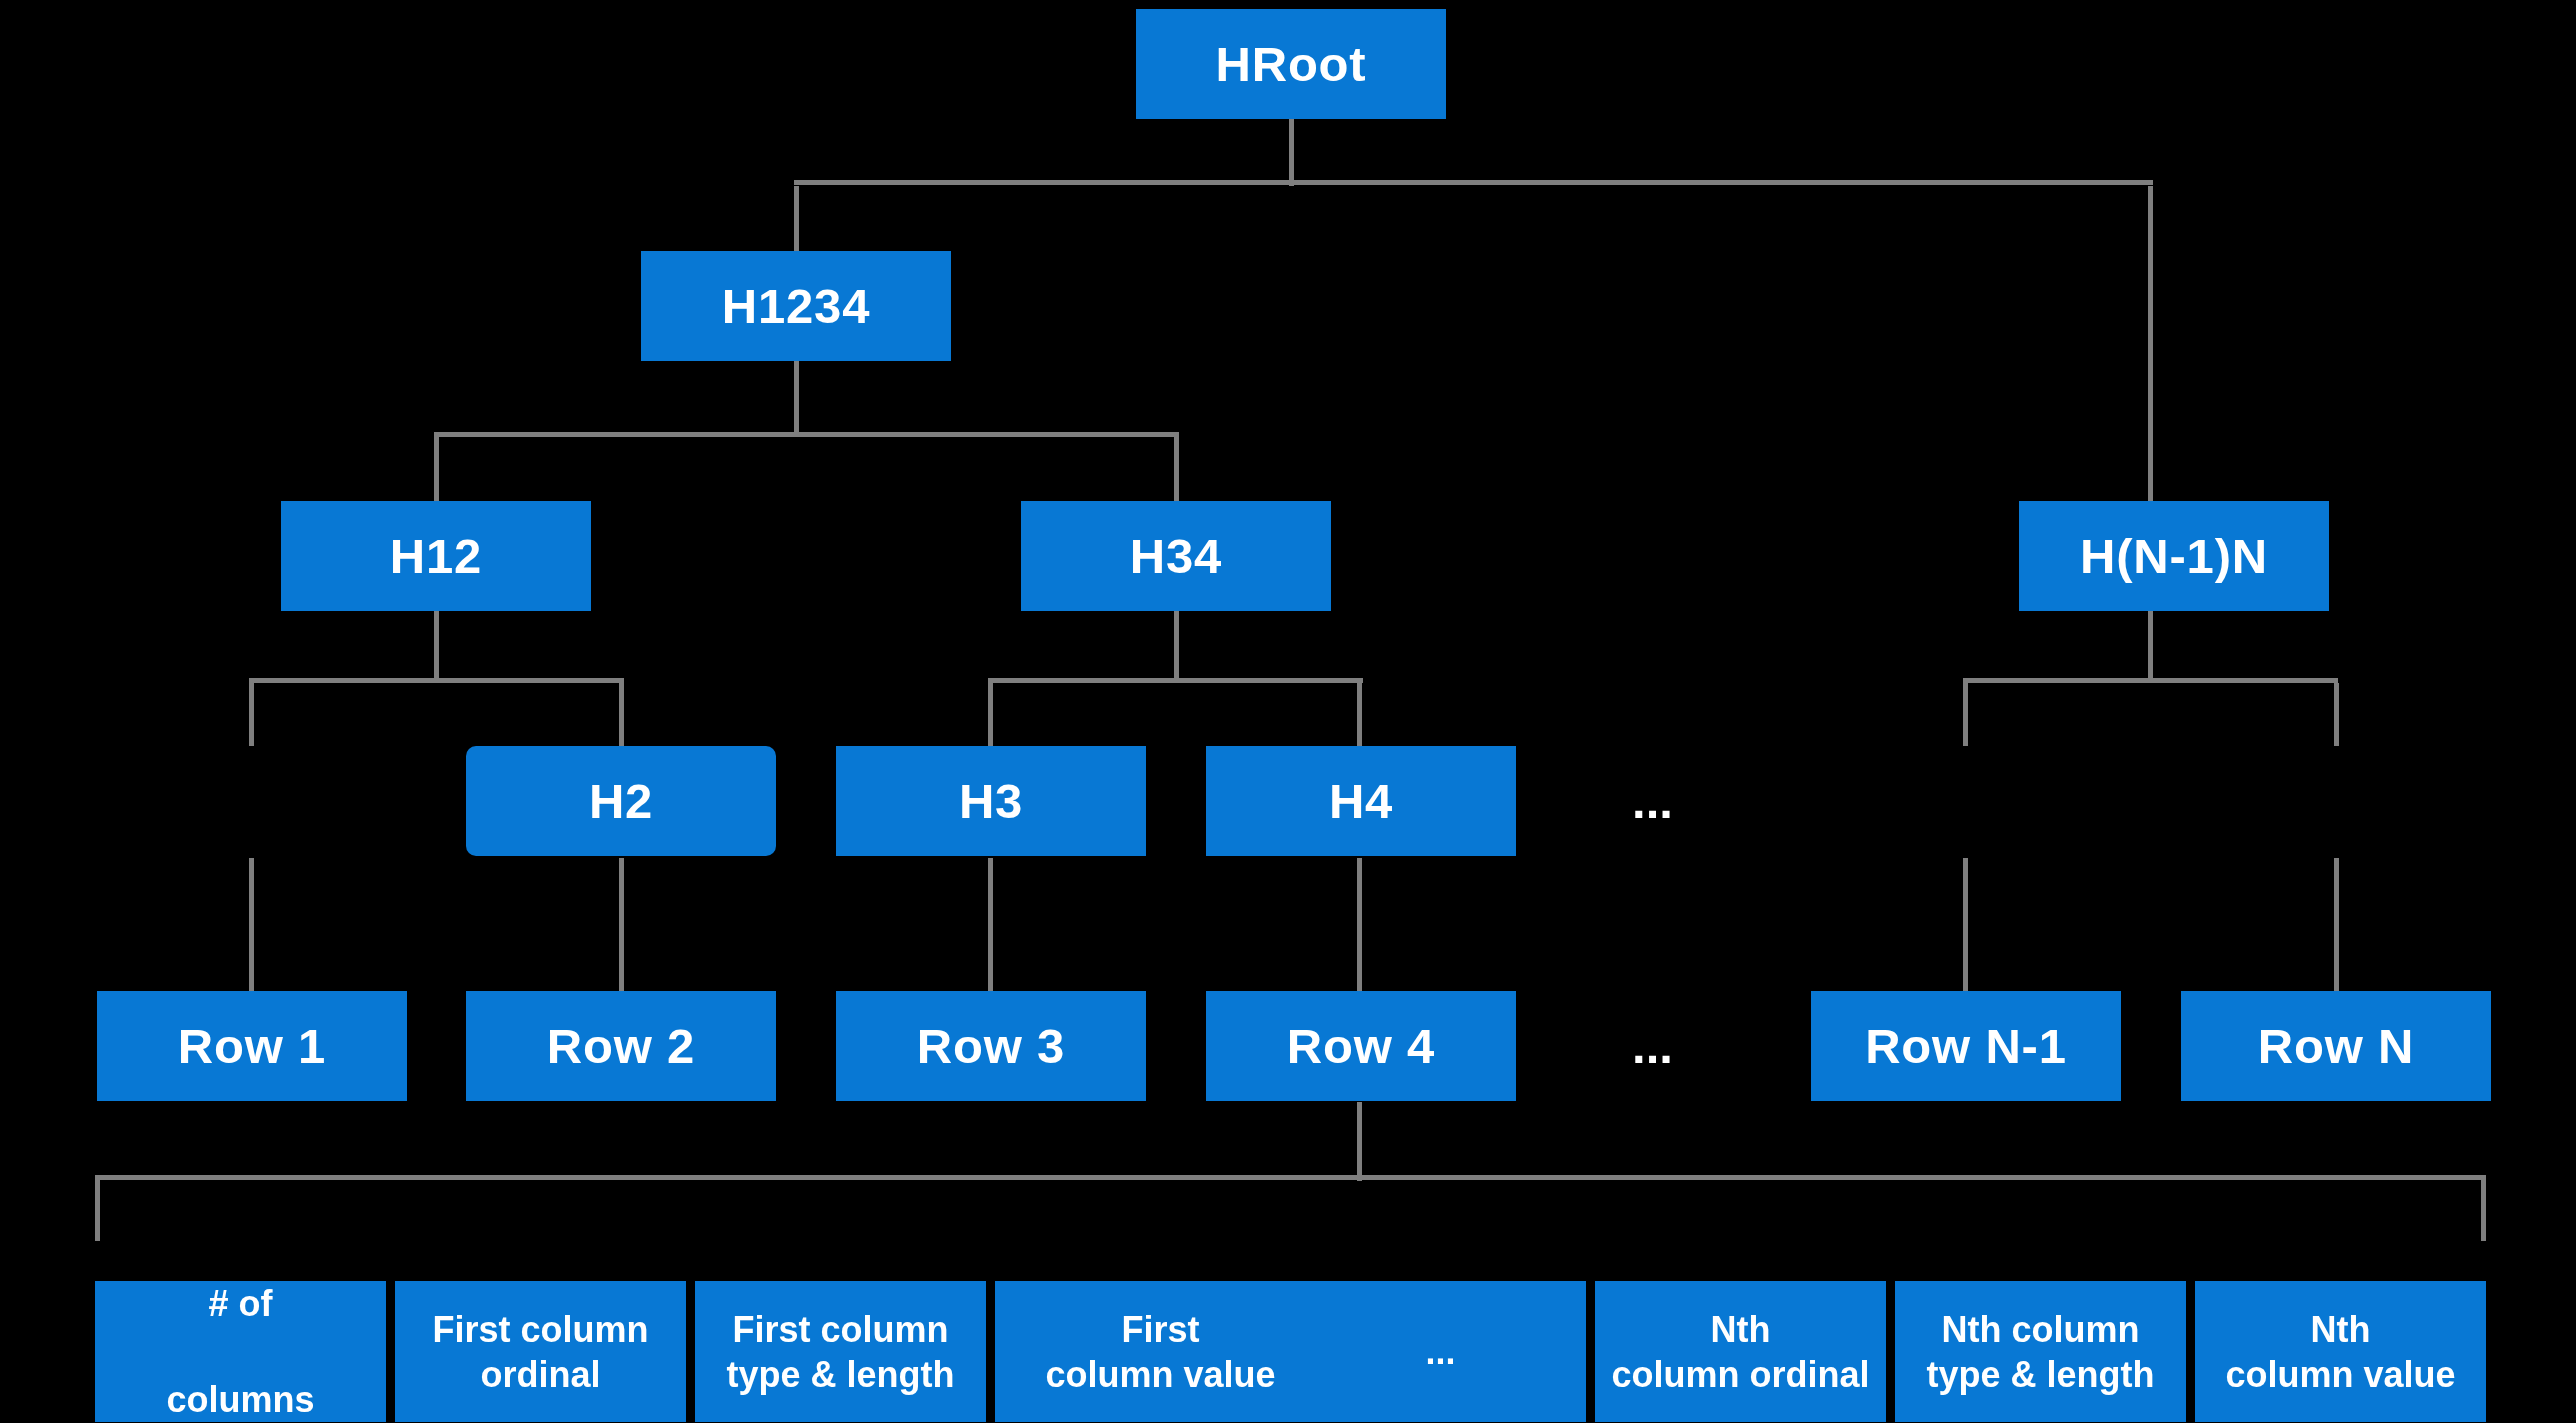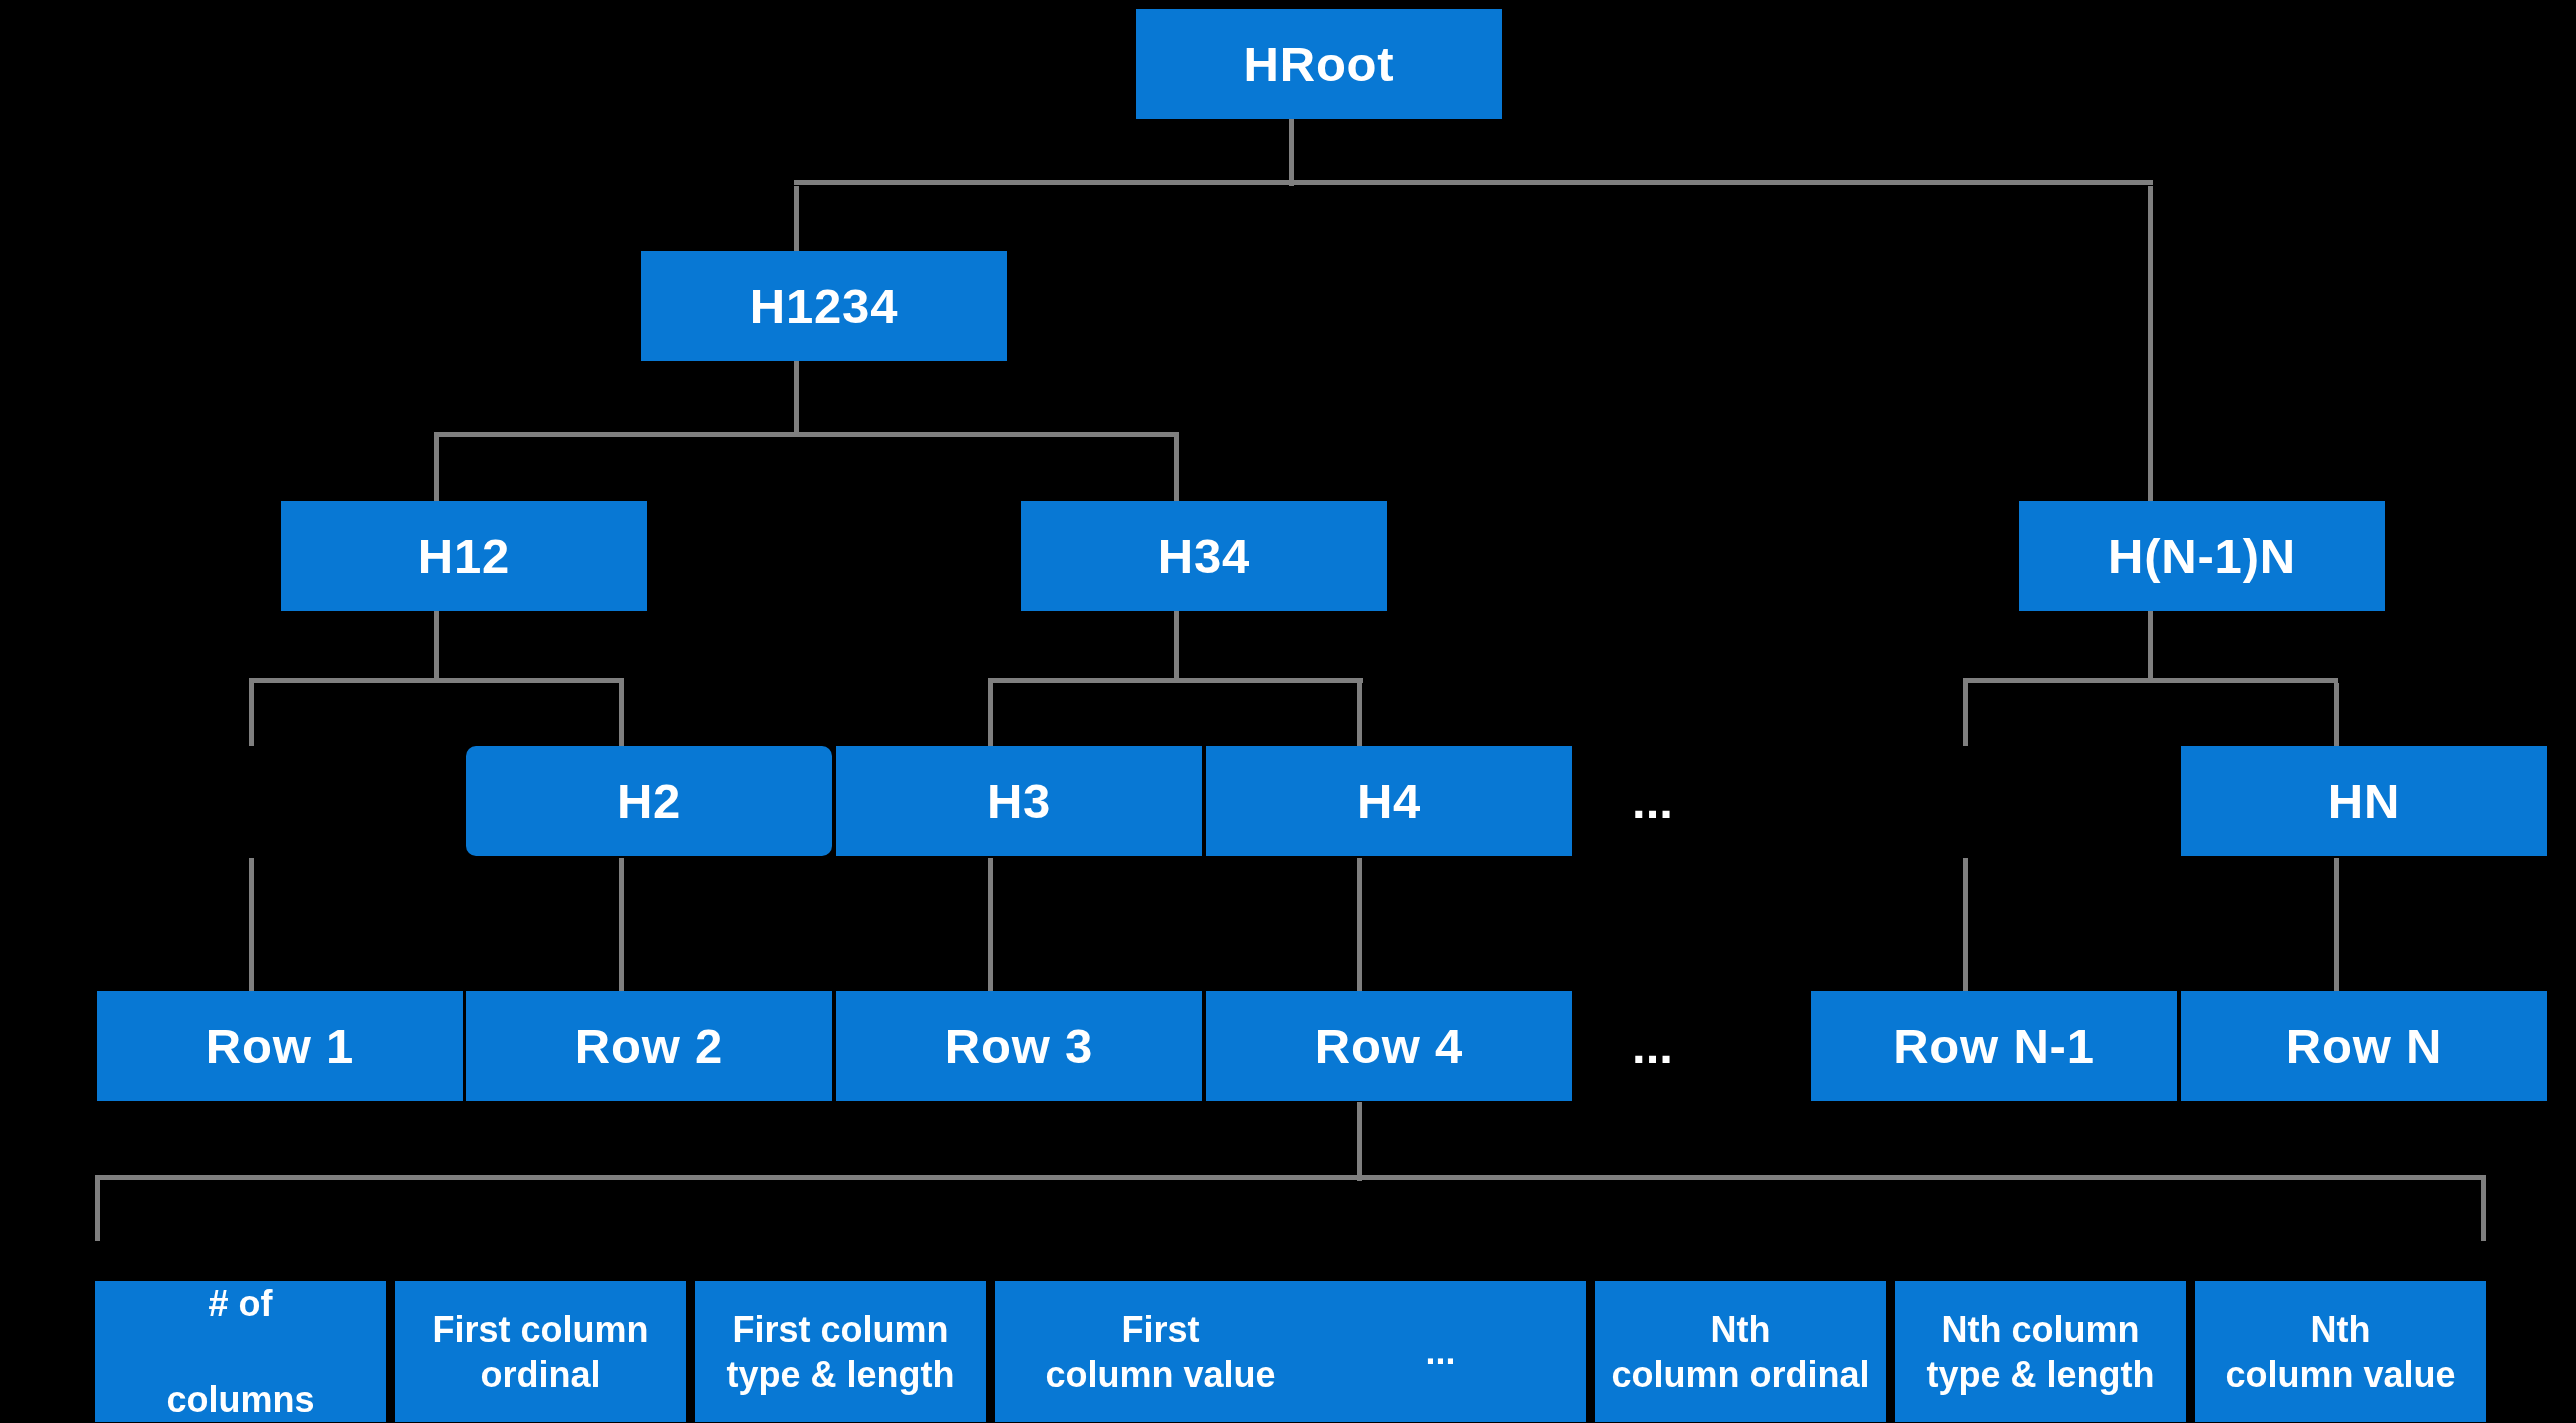--- a/index.html
+++ b/index.html
@@ -13,21 +13,21 @@
   }
   #canvas {
     position: absolute;
     left: 0; top: 0;
     width: 2576px;
     height: 1424px;
     background: #000000;
   }
   .node {
     position: absolute;
-    width: 366px;
+    width: 310px;
     height: 110px;
     background: #0878d4;
     color: #ffffff;
     display: flex;
     align-items: center;
     justify-content: center;
     font-size: 49px;
     font-weight: 700;
     letter-spacing: 0.8px;
     white-space: nowrap;
@@ -112,21 +112,20 @@
   <div class="node" style="left:641px; top:251px;">H1234</div>
 
   <div class="node" style="left:281px; top:501px;">H12</div>
   <div class="node" style="left:1021px; top:501px;">H34</div>
   <div class="node" style="left:1996px; top:501px;margin-left:23px;">H(N-1)N</div>
 
   <div class="node" style="left:466px; top:746px;border-radius:10px;">H2</div>
   <div class="node" style="left:836px; top:746px;">H3</div>
   <div class="node" style="left:1206px; top:746px;">H4</div>
   <div class="dots" style="left:1568px; top:746px;">...</div>
-  <div class="node" style="left:2181px; top:746px;">HN</div>
 
   <div class="node" style="left:97px; top:991px;">Row 1</div>
   <div class="node" style="left:466px; top:991px;">Row 2</div>
   <div class="node" style="left:836px; top:991px;">Row 3</div>
   <div class="node" style="left:1206px; top:991px;">Row 4</div>
   <div class="dots" style="left:1568px; top:991px;">...</div>
   <div class="node" style="left:1811px; top:991px;">Row N-1</div>
   <div class="node" style="left:2181px; top:991px;">Row N</div>
 
   <div class="record" style="left:95px;justify-content:space-between;">

